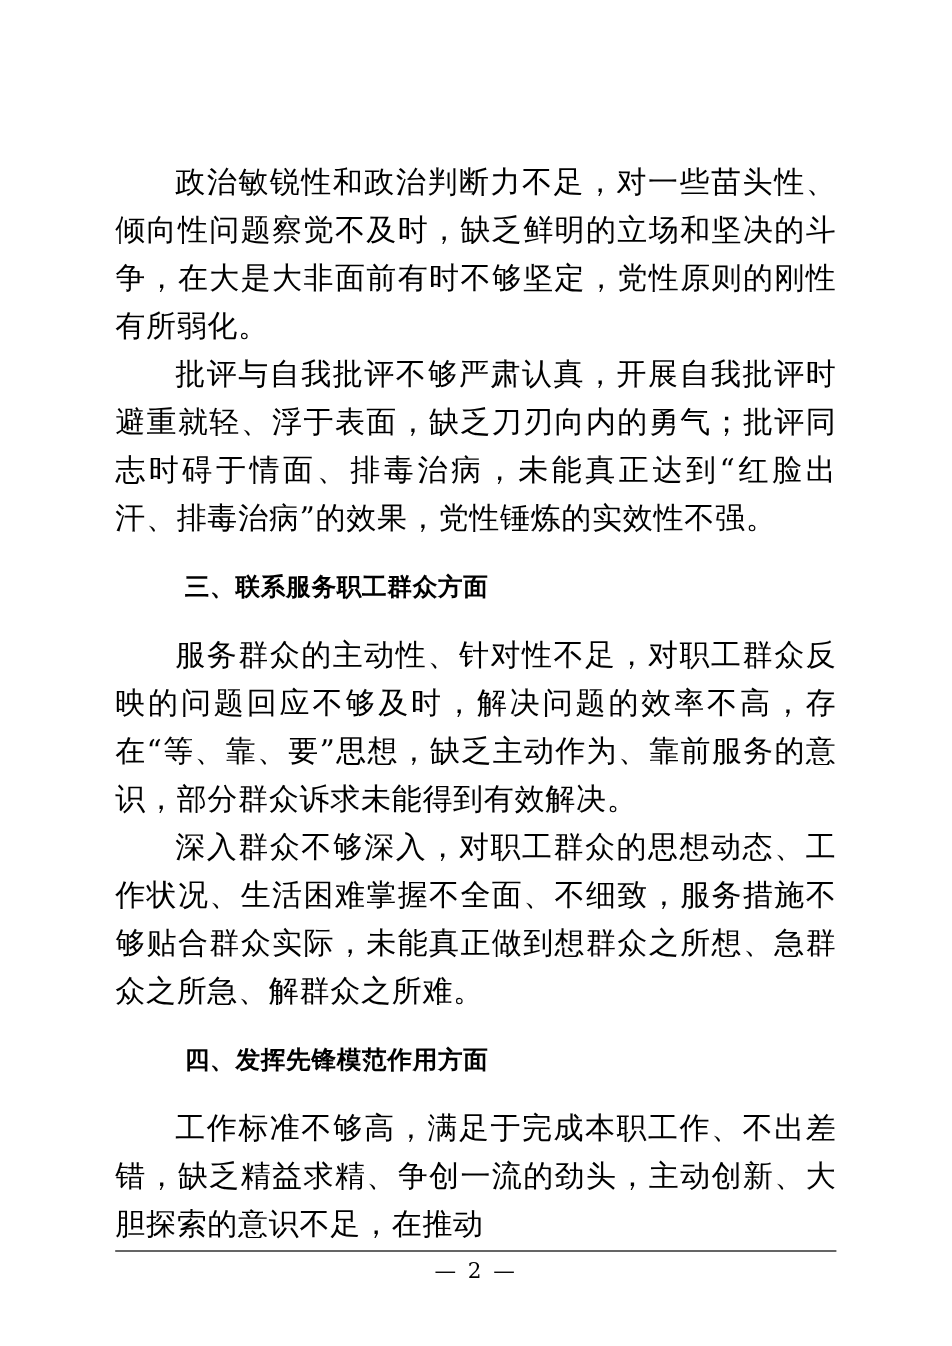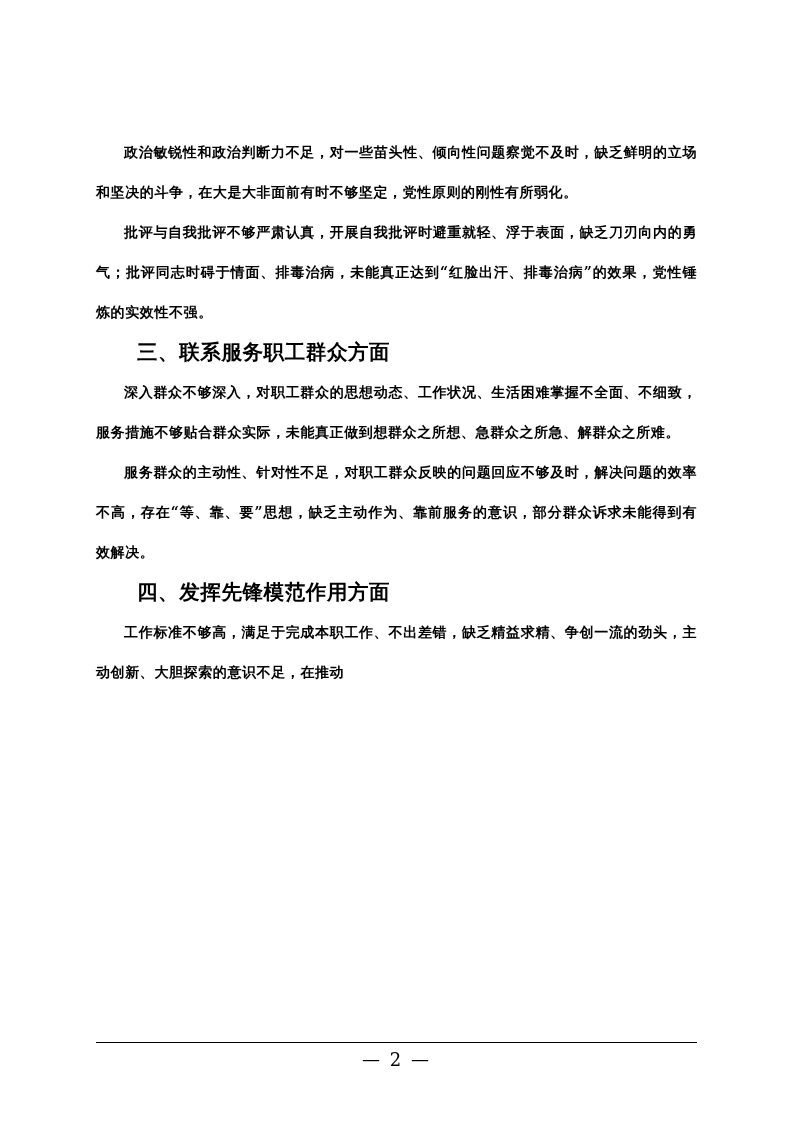--- a/index.html
+++ b/index.html
@@ -22,31 +22,31 @@
     width: 793px;
     height: 1122px;
     box-sizing: border-box;
     padding: 132px 96px 0 96px;
   }
   .doc-body {
     width: 601px;
   }
   p.para {
     margin: 0 0 0 0;
-    font-size: 14px;
+    font-size: 25px;
     line-height: 40px;
     text-indent: 2em;
     text-align: justify;
     text-justify: inter-ideograph;
     letter-spacing: 0.6px;
     font-family: "DejaVu Serif", "Liberation Serif", serif;
-    font-weight: 700;
+    font-weight: 400;
   }
   h2.section {
-    margin: 0;
+    margin: 17px;
     font-size: 20.5px;
     line-height: 40px;
     text-indent: 2em;
     font-weight: bold;
     letter-spacing: 0.6px;
     font-family: "DejaVu Sans", "Liberation Sans", sans-serif;
   }
   .footer {
     position: absolute;
     left: 0;
@@ -70,22 +70,22 @@
 <body>
 
 <div class="page">
   <div class="doc-body">
 
     <p class="para">政治敏锐性和政治判断力不足，对一些苗头性、倾向性问题察觉不及时，缺乏鲜明的立场和坚决的斗争，在大是大非面前有时不够坚定，党性原则的刚性有所弱化。</p>
     <p class="para">批评与自我批评不够严肃认真，开展自我批评时避重就轻、浮于表面，缺乏刀刃向内的勇气；批评同志时碍于情面、排毒治病，未能真正达到“红脸出汗、排毒治病”的效果，党性锤炼的实效性不强。</p>
 
     <h2 class="section">三、联系服务职工群众方面</h2>
 
+    <p class="para">服务群众的主动性、针对性不足，对职工群众反映的问题回应不够及时，解决问题的效率不高，存在“等、靠、要”思想，缺乏主动作为、靠前服务的意识，部分群众诉求未能得到有效解决。</p>
     <p class="para">深入群众不够深入，对职工群众的思想动态、工作状况、生活困难掌握不全面、不细致，服务措施不够贴合群众实际，未能真正做到想群众之所想、急群众之所急、解群众之所难。</p>
-    <p class="para">服务群众的主动性、针对性不足，对职工群众反映的问题回应不够及时，解决问题的效率不高，存在“等、靠、要”思想，缺乏主动作为、靠前服务的意识，部分群众诉求未能得到有效解决。</p>
 
     <h2 class="section">四、发挥先锋模范作用方面</h2>
 
     <p class="para">工作标准不够高，满足于完成本职工作、不出差错，缺乏精益求精、争创一流的劲头，主动创新、大胆探索的意识不足，在推动</p>
 
   </div>
 
   <div class="footer">
     <div class="rule"></div>
     <div class="pagenum">— 2 —</div>

